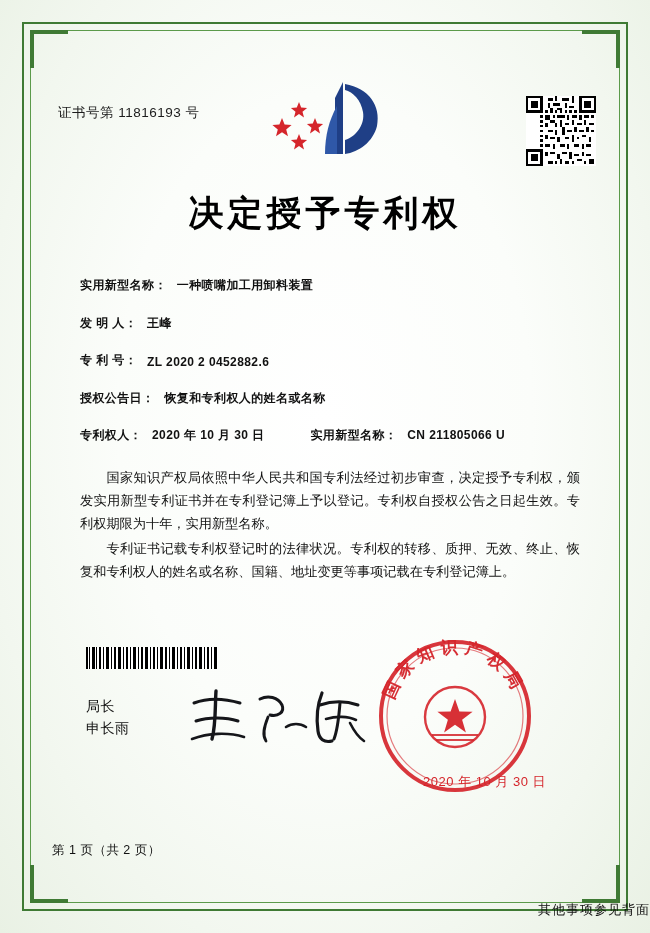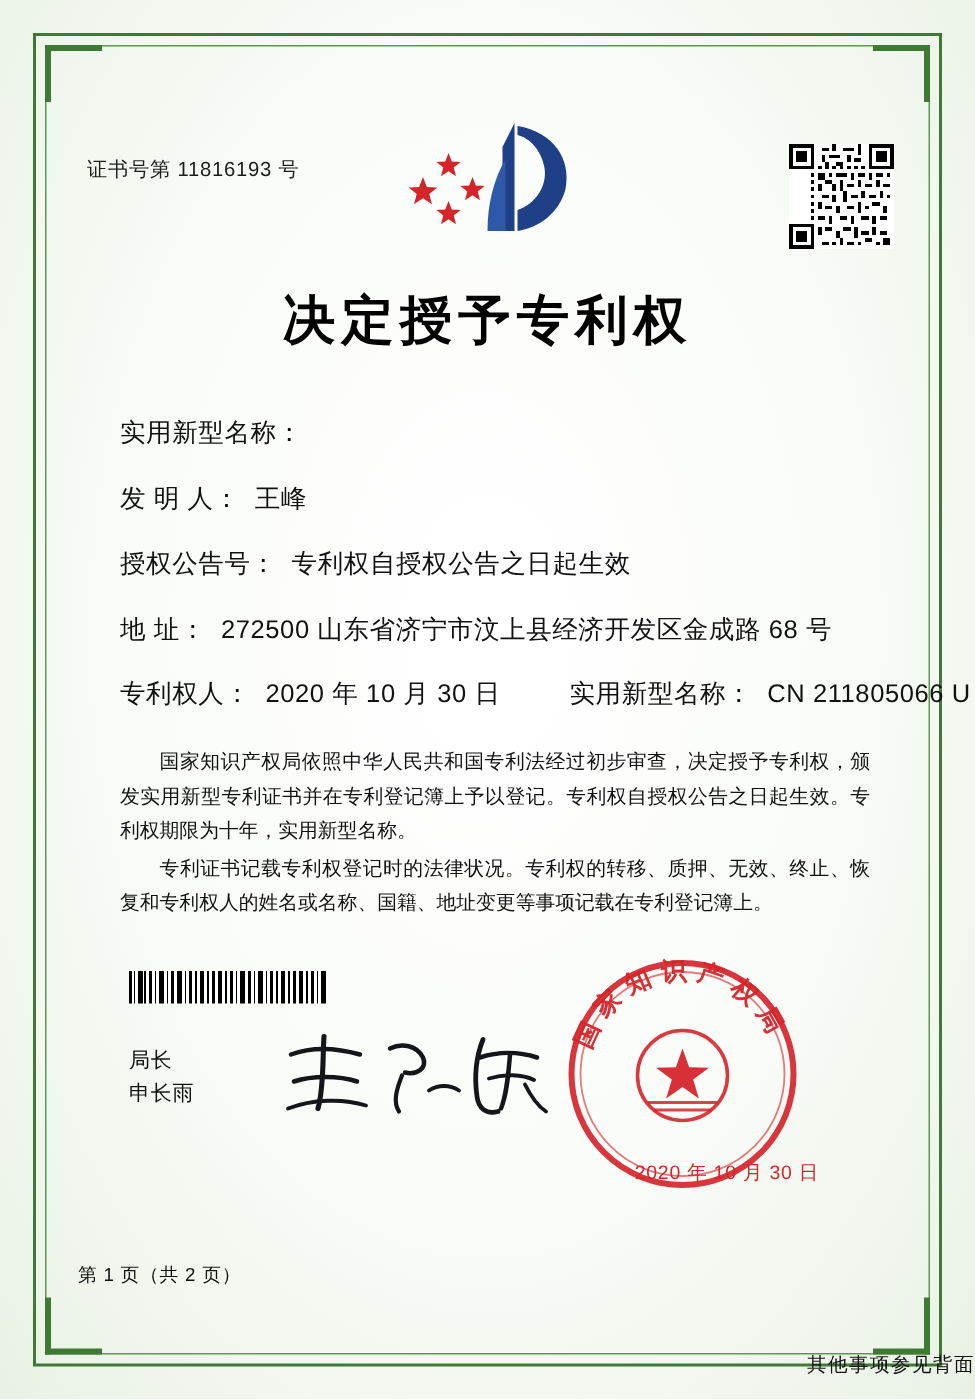--- a/index.html
+++ b/index.html
@@ -103,22 +103,23 @@
 
   .fields {
     margin-top: 40px;
     padding-left: 28px;
     padding-right: 10px;
   }
   .field-row {
     display: flex;
     align-items: flex-end;
     margin-bottom: 20.5px;
-    font-size: 17px;
+    font-size: 12px;
     color: #111111;
+    font-weight: bold;
   }
   .field-label {
     flex: 0 0 auto;
     white-space: nowrap;
     letter-spacing: 0.4px;
   }
   .field-value {
     margin-left: 10px;
     letter-spacing: 0.4px;
     white-space: nowrap;
@@ -357,38 +358,39 @@
         </svg>
       </div>
     </div>
 
     <div class="title">决定授予专利权</div>
 
     <div class="fields">
 
       <div class="field-row">
         <span class="field-label">实用新型名称：</span>
+        <span class="field-value">一种喷嘴加工用卸料装置</span>
       </div>
 
       <div class="field-row">
         <span class="field-label">发  明  人：</span>
         <span class="field-value">王峰</span>
       </div>
 
-
-
       <div class="field-row">
-        <span class="field-label">授权公告号：</span>
-        <span class="field-value">专利权自授权公告之日起生效</span>
-      </div>
+        <span class="field-label">专  利  号：</span>
+        <span class="field-value">ZL 2020 2 0452882.6</span>
+      </div>
+
 
       <div class="field-row">
-        <span class="field-label">地        址：</span>
-        <span class="field-value">272500 山东省济宁市汶上县经济开发区金成路 68 号</span>
-      </div>
+        <span class="field-label">授权公告日：</span>
+        <span class="field-value">恢复和专利权人的姓名或名称</span>
+      </div>
+
 
       <div class="field-row two-col">
         <span class="field-label">专利权人：</span>
         <span class="field-value">2020 年 10 月 30 日</span>
         <span class="col2">
           <span class="field-label">实用新型名称：</span>
           <span class="field-value">CN 211805066 U</span>
         </span>
       </div>
     </div>

